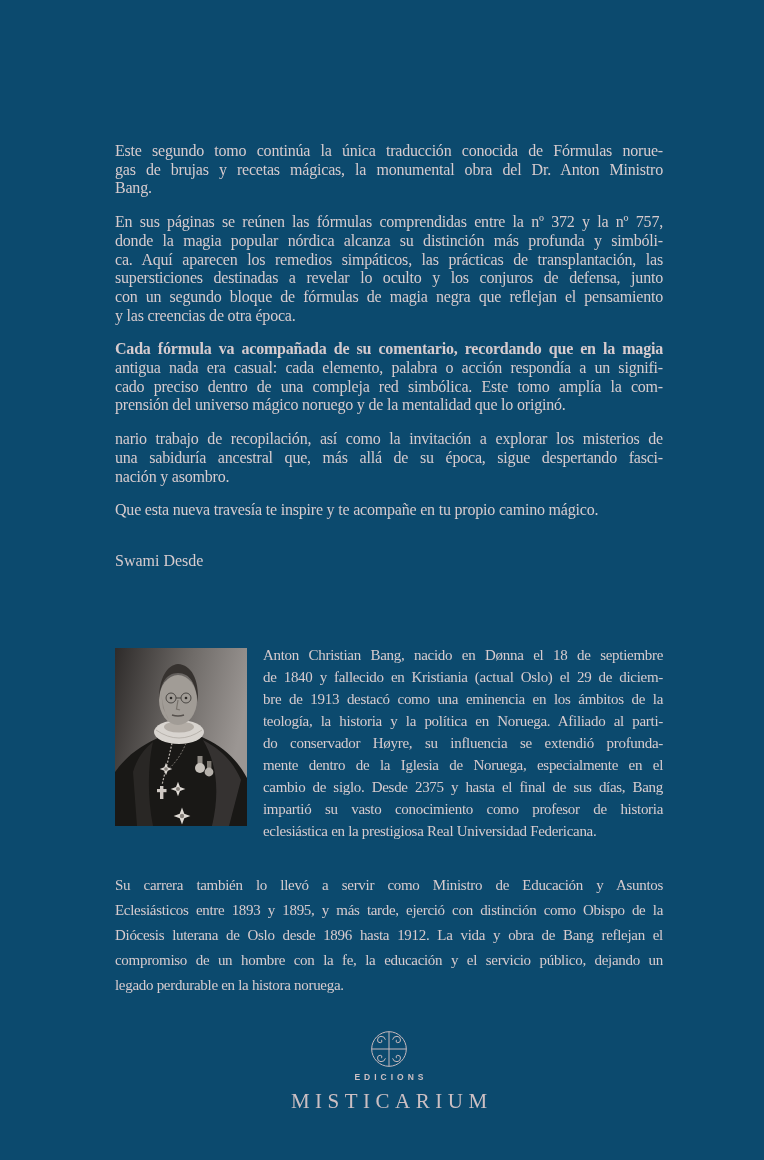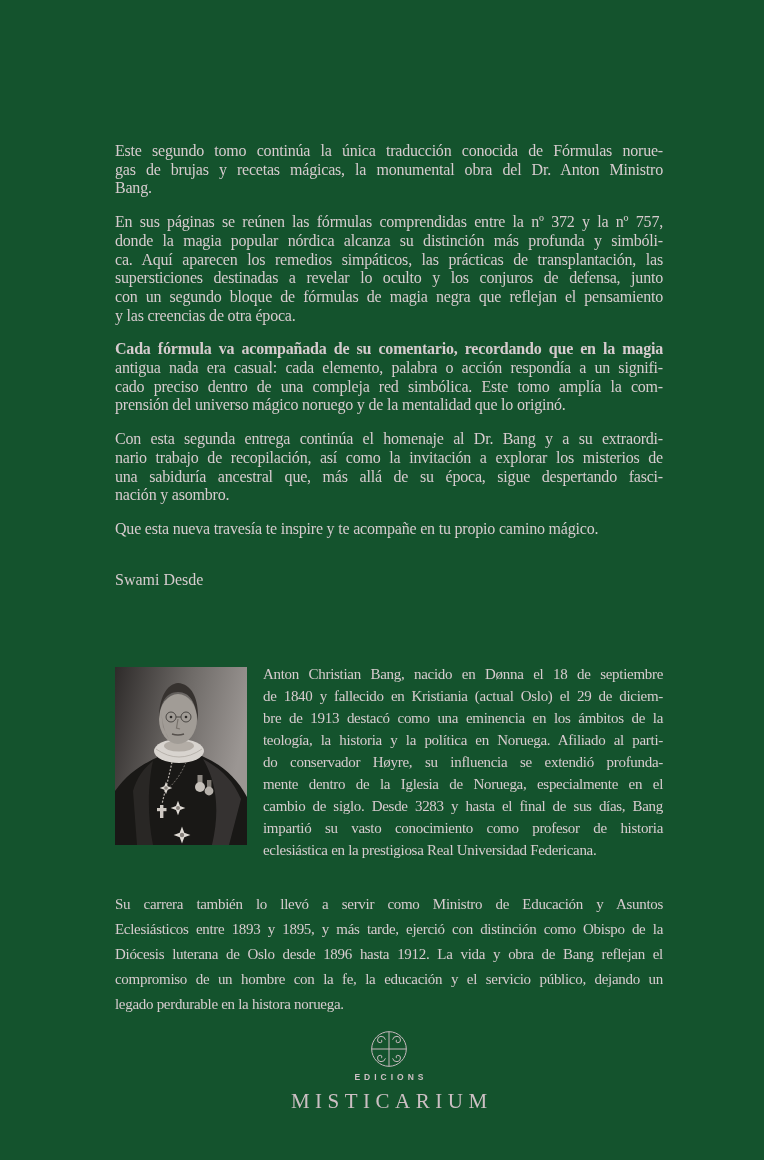--- a/index.html
+++ b/index.html
@@ -1,19 +1,19 @@
 <!DOCTYPE html>
 <html lang="es"><head>
 <meta charset="utf-8">
 <style>
   html,body{margin:0;padding:0;background:#2c2125;}
   .page{
     position:relative;
     width:764px;height:1160px;
-    background:#14532d;
+    background:#0c4a6e;
     overflow:hidden;
     font-family:"Liberation Serif","DejaVu Serif",serif;
     color:#d7cbce;
   }
   .content{position:absolute;left:115px;top:142px;width:548px;}
   .para{margin:0 0 15px 0;font-size:16px;line-height:18.7px;letter-spacing:-0.2px;}
   .pline{text-align:justify;text-align-last:justify;}
   .pline:last-child{text-align-last:left;}
   .para.single .pline{text-align-last:left;}
   .bold-first .pline:first-child{font-weight:bold;}
@@ -59,21 +59,20 @@
       </div>
 
     <div class="para bold-first">
         <div class="pline">Cada fórmula va acompañada de su comentario, recordando que en la magia</div>
         <div class="pline">antigua nada era casual: cada elemento, palabra o acción respondía a un signifi-</div>
         <div class="pline">cado preciso dentro de una compleja red simbólica. Este tomo amplía la com-</div>
         <div class="pline">prensión del universo mágico noruego y de la mentalidad que lo originó.</div>
       </div>
 
     <div class="para">
-        <div class="pline">Con esta segunda entrega continúa el homenaje al Dr. Bang y a su extraordi-</div>
         <div class="pline">nario trabajo de recopilación, así como la invitación a explorar los misterios de</div>
         <div class="pline">una sabiduría ancestral que, más allá de su época, sigue despertando fasci-</div>
         <div class="pline">nación y asombro.</div>
       </div>
 
     <div class="para single">
         <div class="pline">Que esta nueva travesía te inspire y te acompañe en tu propio camino mágico.</div>
       </div>
 
     <div class="signature">Swami Desde</div>
@@ -134,21 +133,21 @@
           <circle cx="94" cy="124" r="4.4" fill="#b5b0aa"></circle>
         </svg>
       </div>
       <div class="bio-text">
           <div class="pline">Anton Christian Bang, nacido en Dønna el 18 de septiembre</div>
           <div class="pline">de 1840 y fallecido en Kristiania (actual Oslo) el 29 de diciem-</div>
           <div class="pline">bre de 1913 destacó como una eminencia en los ámbitos de la</div>
           <div class="pline">teología, la historia y la política en Noruega. Afiliado al parti-</div>
           <div class="pline">do conservador Høyre, su influencia se extendió profunda-</div>
           <div class="pline">mente dentro de la Iglesia de Noruega, especialmente en el</div>
-          <div class="pline">cambio de siglo. Desde 3283 y hasta el final de sus días, Bang</div>
+          <div class="pline">cambio de siglo. Desde 2375 y hasta el final de sus días, Bang</div>
           <div class="pline">impartió su vasto conocimiento como profesor de historia</div>
           <div class="pline">eclesiástica en la prestigiosa Real Universidad Federicana.</div>
         </div>
     </div>
 
     <div class="bio2">
         <div class="pline">Su carrera también lo llevó a servir como Ministro de Educación y Asuntos</div>
         <div class="pline">Eclesiásticos entre 1893 y 1895, y más tarde, ejerció con distinción como Obispo de la</div>
         <div class="pline">Diócesis luterana de Oslo desde 1896 hasta 1912. La vida y obra de Bang reflejan el</div>
         <div class="pline">compromiso de un hombre con la fe, la educación y el servicio público, dejando un</div>

